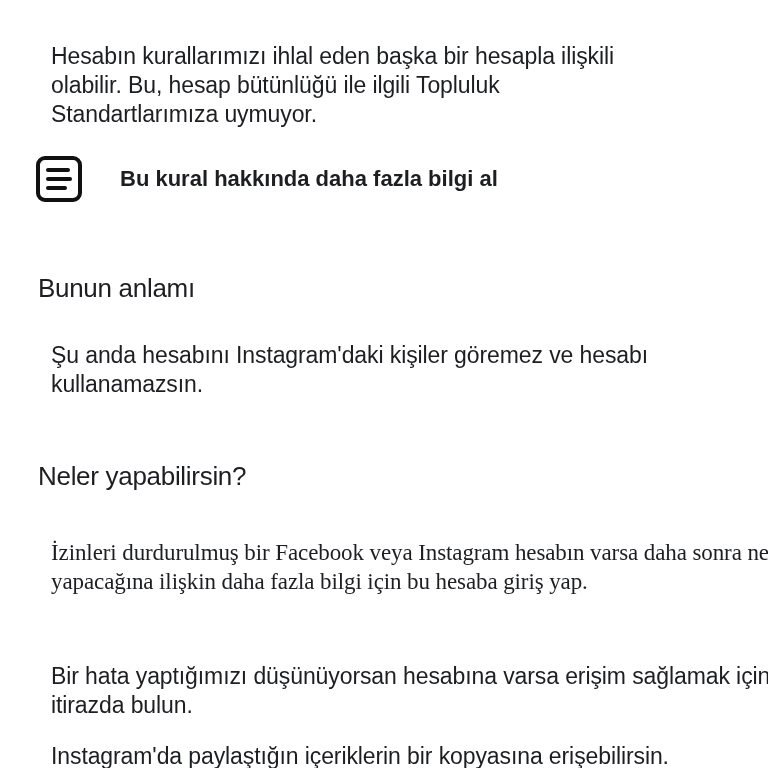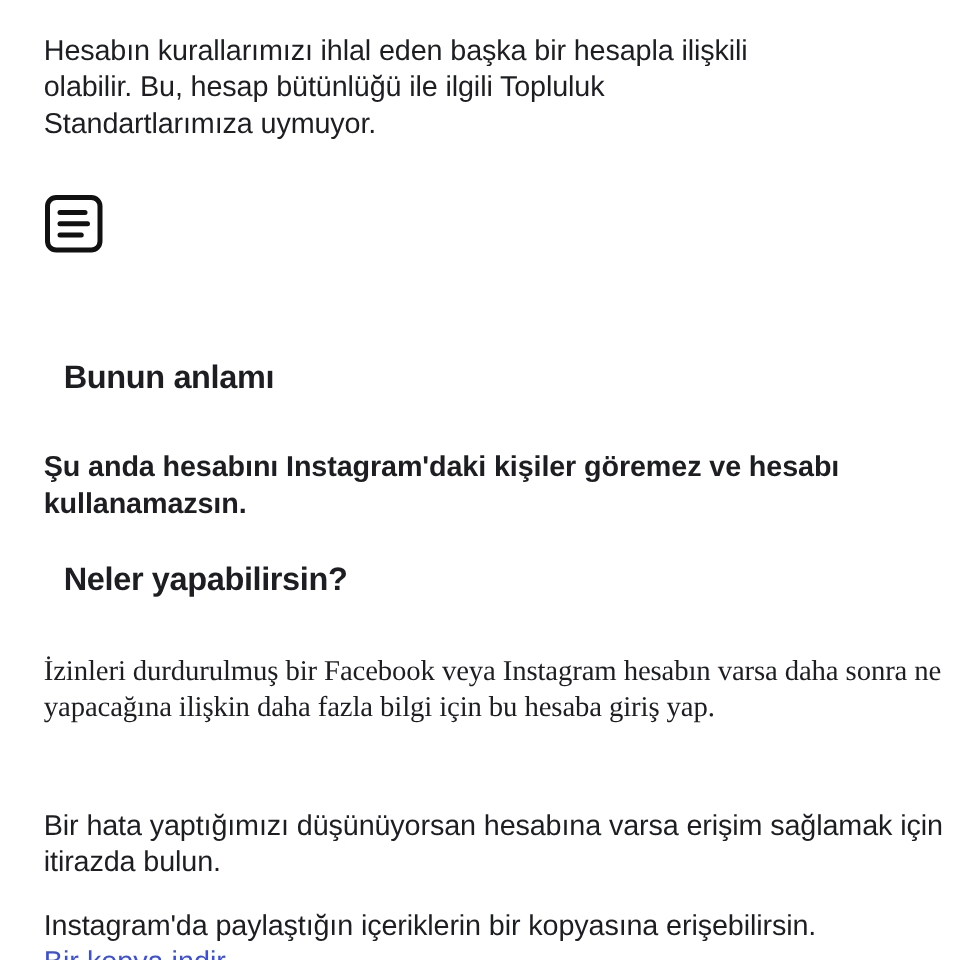--- a/index.html
+++ b/index.html
@@ -17,21 +17,21 @@
     }
     .content {
       position: absolute;
       left: 35px;
       top: 0;
       width: 720px;
     }
     .para {
       font-size: 23px;
       line-height: 29px;
-      margin: 0;
+      margin: 16px;
       color: #1c1e21;
       letter-spacing: -0.1px;
     }
     .intro {
       position: absolute;
       top: 26px;
       left: 0;
       width: 600px;
     }
     .learn-row {
@@ -50,28 +50,28 @@
     .learn-label {
       margin-left: 37px;
       font-size: 22px;
       font-weight: bold;
       color: #1c1e21;
     }
     .heading {
       position: absolute;
       left: 0;
       font-size: 26px;
-      font-weight: bold;
-      margin: 16px;
+      font-weight: normal;
+      margin: 3px;
       color: #1c1e21;
       letter-spacing: -0.3px;
     }
     .h-meaning { top: 270px; }
-    .p-meaning { position: absolute; top: 359px; left: 0; width: 700px; font-weight: bold; }
-    .h-what { top: 432px; }
+    .p-meaning { position: absolute; top: 325px; left: 0; width: 700px; }
+    .h-what { top: 458px; }
     .p-what1 { position: absolute; top: 522px; left: 0; width: 720px; font-family: Liberation Serif, serif; }
     .p-what2 { position: absolute; top: 646px; left: 0; width: 720px; }
     .p-what3 { position: absolute; top: 726px; left: 0; width: 720px; }
     .link {
       color: #385898;
       color: #3b4fd8;
       text-decoration: none;
       font-size: 23px;
       line-height: 29px;
       display: block;
@@ -87,20 +87,21 @@
 
   <div class="learn-row">
     <span class="doc-icon">
       <svg width="48" height="48" viewBox="0 0 48 48">
         <rect x="3" y="3" width="42" height="42" rx="7" ry="7" fill="none" stroke="#111" stroke-width="4"></rect>
         <line x1="13" y1="15" x2="33" y2="15" stroke="#111" stroke-width="4" stroke-linecap="round"></line>
         <line x1="13" y1="24" x2="35" y2="24" stroke="#111" stroke-width="4" stroke-linecap="round"></line>
         <line x1="13" y1="33" x2="30" y2="33" stroke="#111" stroke-width="4" stroke-linecap="round"></line>
       </svg>
     </span>
+    <span class="learn-label">Bu kural hakkında daha fazla bilgi al</span>
   </div>
 
   <h2 class="heading h-meaning">Bunun anlamı</h2>
   <p class="para p-meaning">Şu anda hesabını Instagram'daki kişiler göremez ve hesabı kullanamazsın.</p>
 
   <h2 class="heading h-what">Neler yapabilirsin?</h2>
   <p class="para p-what1">İzinleri durdurulmuş bir Facebook veya Instagram hesabın varsa daha sonra ne yapacağına ilişkin daha fazla bilgi için bu hesaba giriş yap.</p>
   <p class="para p-what2">Bir hata yaptığımızı düşünüyorsan hesabına varsa erişim sağlamak için itirazda bulun.</p>
   <div class="p-what3">
     <p class="para">Instagram'da paylaştığın içeriklerin bir kopyasına erişebilirsin.</p>

